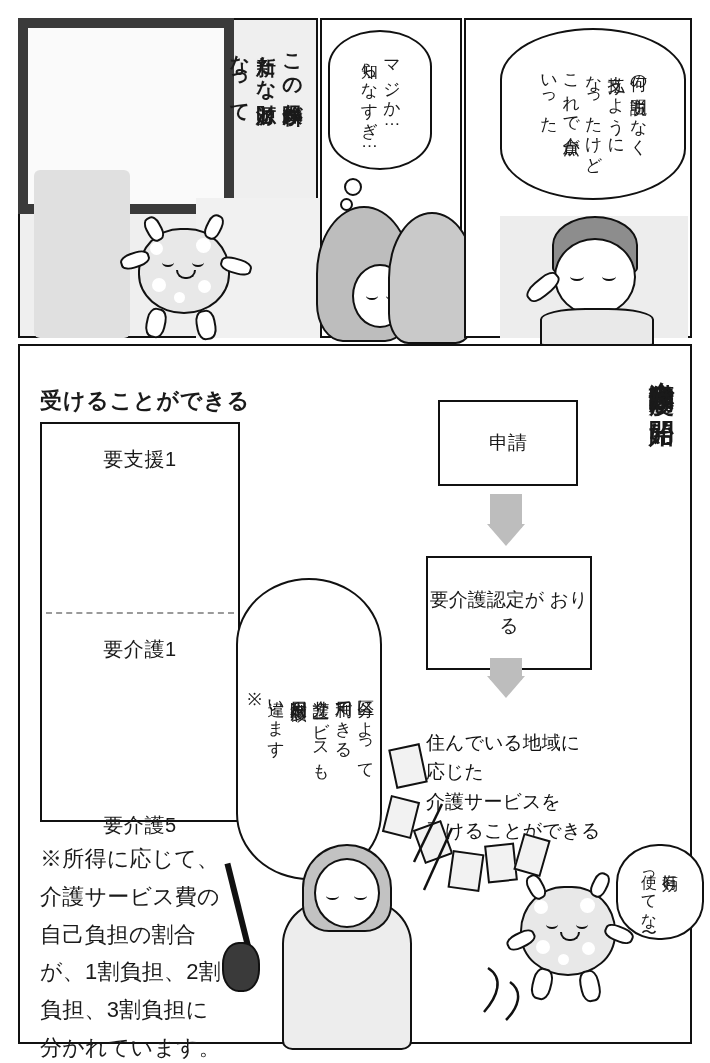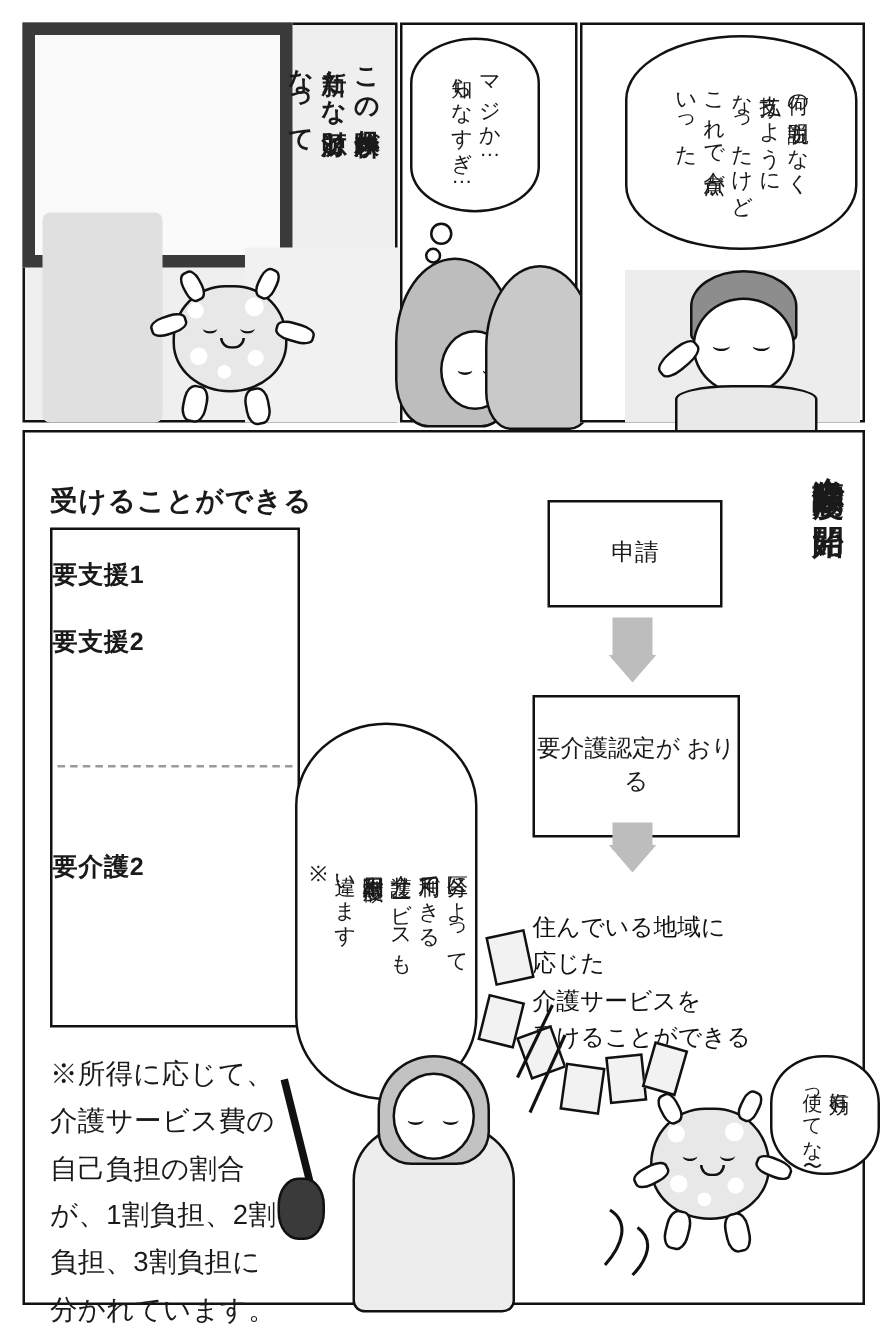--- a/index.html
+++ b/index.html
@@ -109,21 +109,21 @@
     width: 200px; height: 400px;
     border: 2px solid #111; box-sizing: border-box;
     background: #fff;
   }
   #kubun-box .divider {
     position:absolute; left:4px; right:4px; top:188px;
     border-top: 2px dashed #9a9a9a;
   }
   .kubun-item {
     position:absolute; left:0; right:0;
-    font-size:20px; font-weight:bold;
+    text-align:center; font-size:20px; font-weight:normal;
     letter-spacing:.03em;
   }
 
   
   .flow-box {
     position:absolute; border:2px solid #111; background:#fff;
     box-sizing:border-box; display:flex; align-items:center; justify-content:center;
     text-align:center; font-size:19px; line-height:1.35; font-weight:normal;
   }
   #flow-apply { left:418px; top:54px; width:140px; height:86px; }
@@ -252,22 +252,22 @@
 
   <div class="panel" id="bottom-panel">
 
     <div class="vtext" id="title-vertical">介護保険制度が開始</div>
 
     <div id="kubun-title">受けることができる</div>
 
     <div id="kubun-box">
       <div class="divider"></div>
       <div class="kubun-item" style="top:22px;">要支援1</div>
-      <div class="kubun-item" style="top:76px;">要支援2</div>
-      <div class="kubun-item" style="top:256px;">要介護2</div>
+      <div class="kubun-item" style="top:212px;">要介護1</div>
+      <div class="kubun-item" style="top:388px;">要介護5</div>
     </div>
 
     <div class="flow-box" id="flow-apply">申請</div>
 
     <div class="arrow-stem" style="left:470px; top:148px; width:32px; height:34px; background:#bdbdbd; border:none;"></div>
     <div class="arrow-head" style="left:467px; top:178px;"></div>
 
     <div class="flow-box" id="flow-nintei">要介護認定が
 おりる</div>
 

